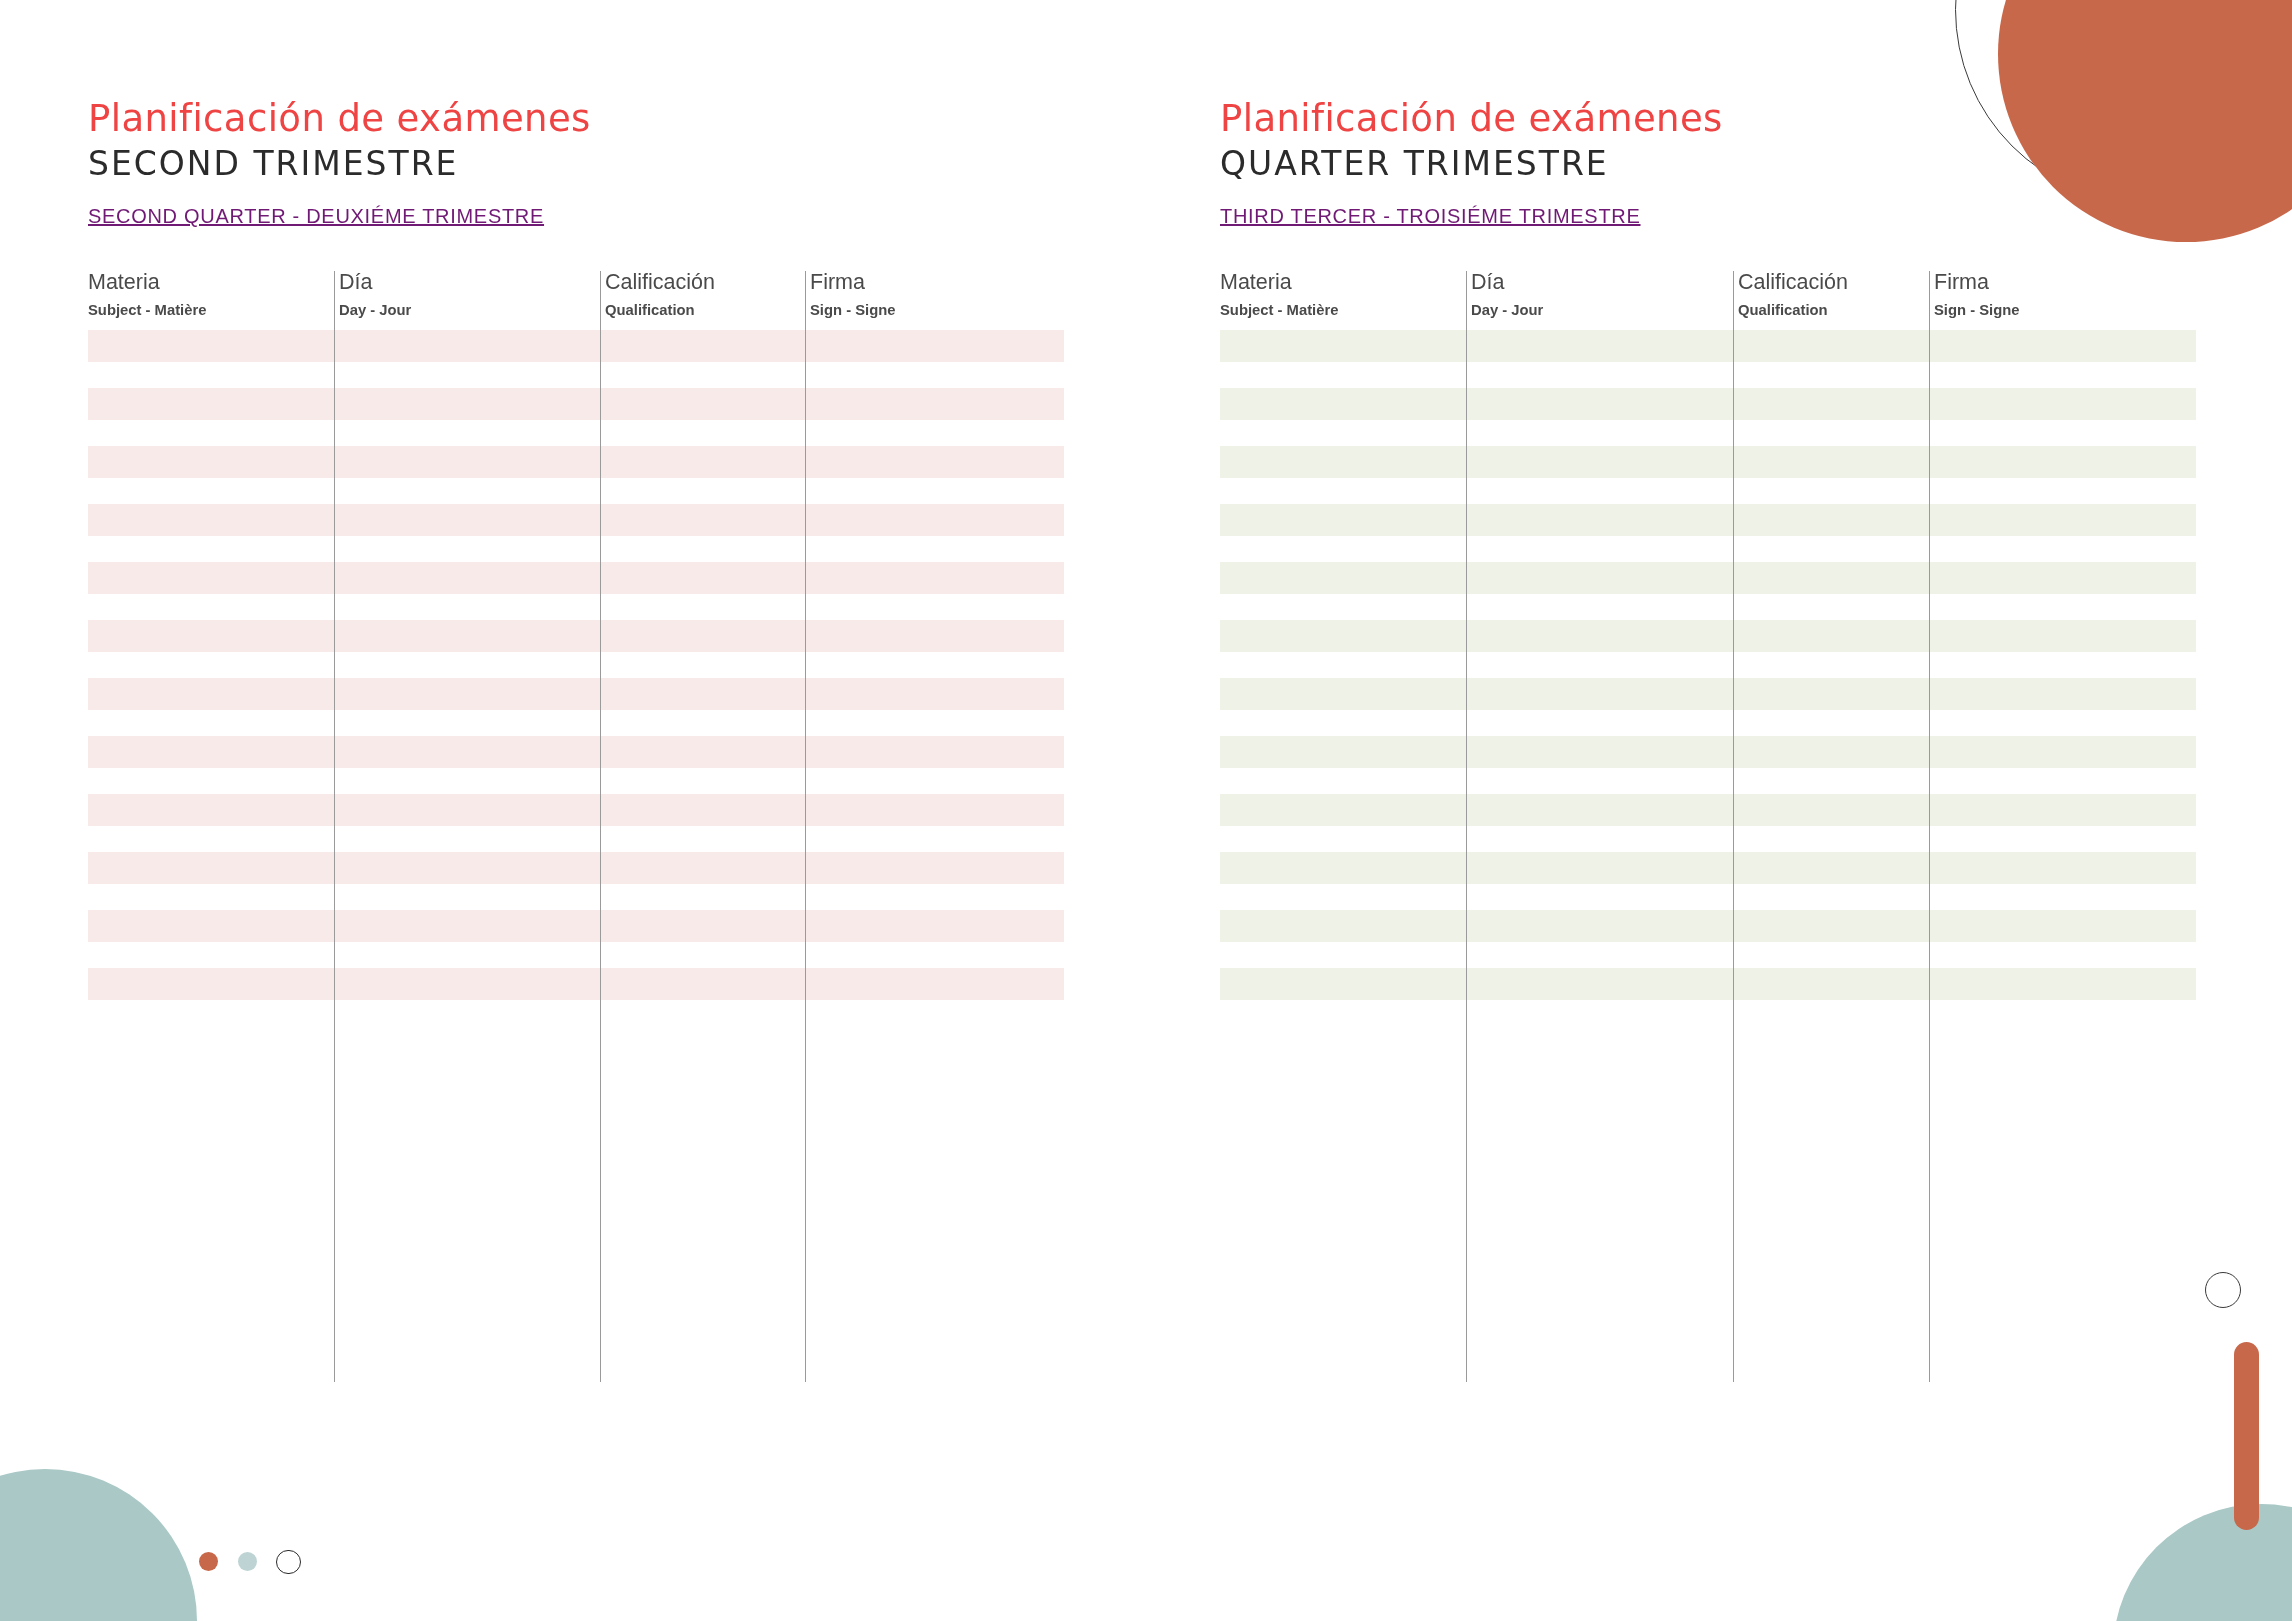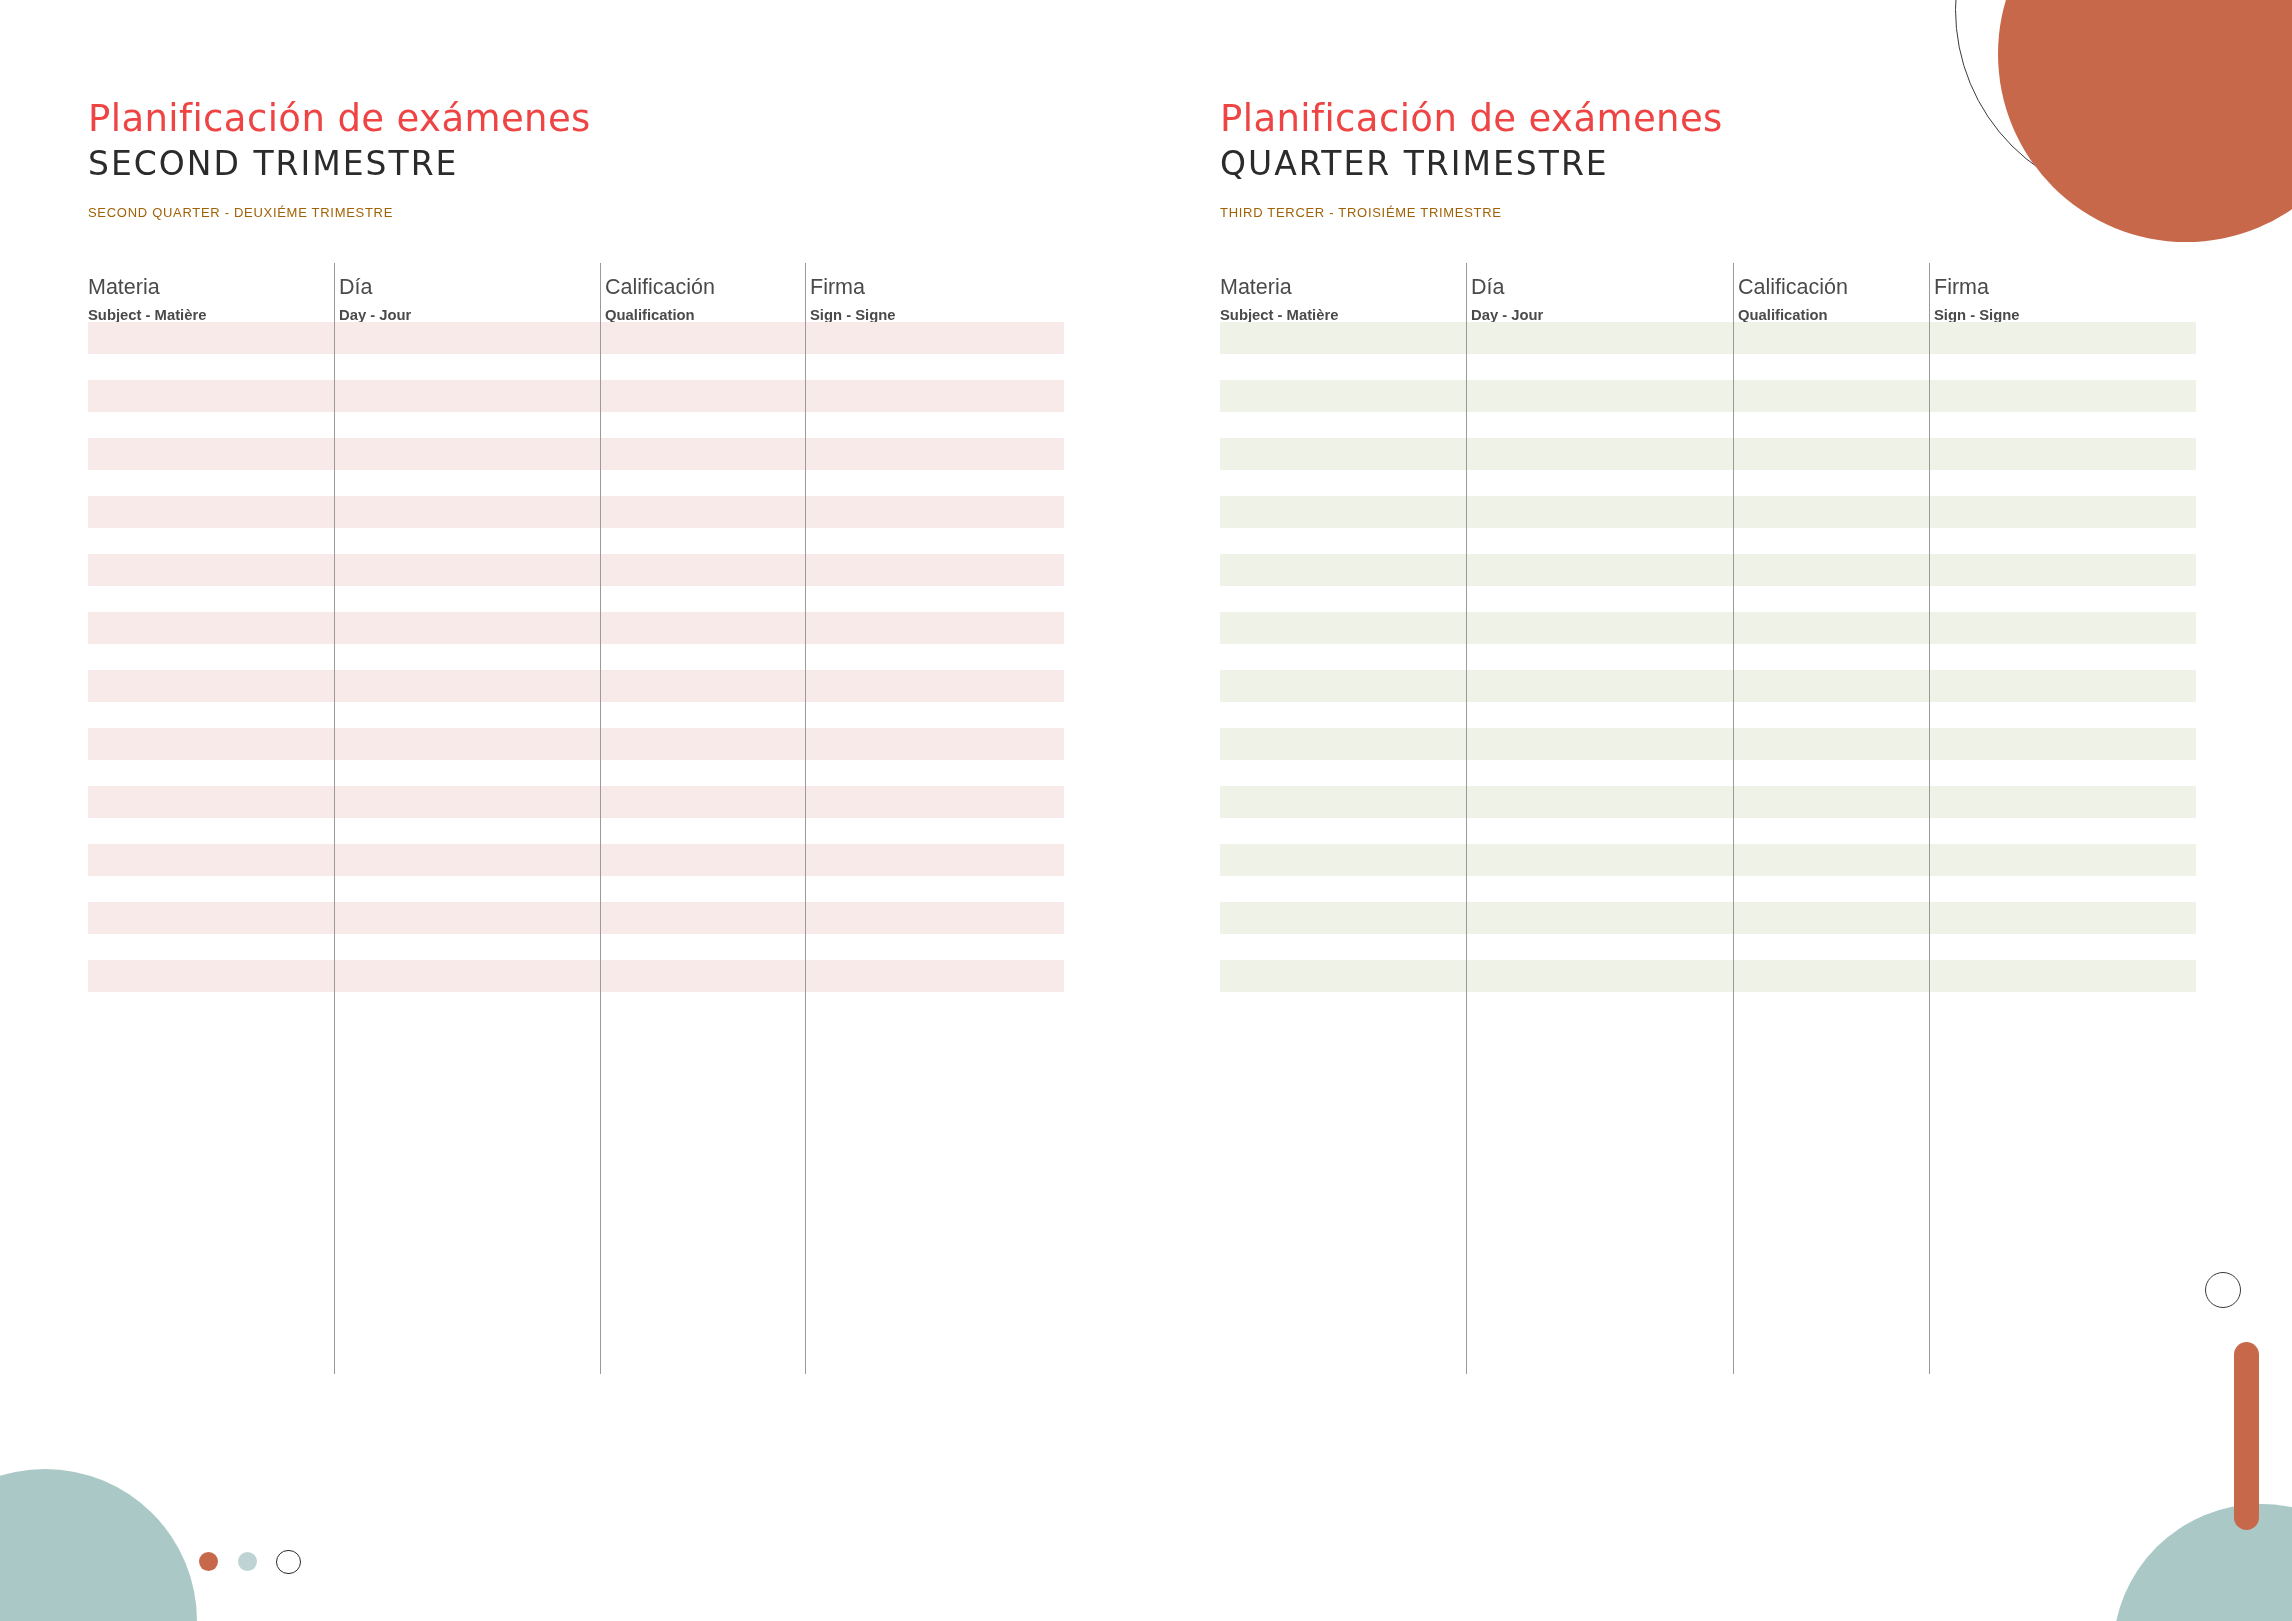--- a/index.html
+++ b/index.html
@@ -103,42 +103,43 @@
   .title-caps {
     font-size: 33px;
     letter-spacing: 2px;
     color: #2b2b2b;
     font-weight: 400;
     line-height: 1.2;
     margin: 3.6px 0 0 0;
     font-family: "DejaVu Sans", sans-serif;
   }
   .subtitle {
-    font-size: 13px;
+    font-size: 20px;
     letter-spacing: 0.7px;
-    color: #a16207;
+    color: #701a75;
     margin: 21.5px 0 0 0;
     font-weight: 400;
+    text-decoration: underline;
   }
 
   
   .table {
     position: relative;
     margin-top: 43px;
   }
   .table-left { width: 976px; }
   .table-right { width: 976px; }
 
   .head-row {
     position: relative;
     height: 59px;
   }
   .head-cell {
     position: absolute;
-    top: 14px;
+    top: 1px;
   }
   .head-main {
     font-size: 21.5px;
     color: #4a4a4a;
     font-weight: 400;
     line-height: 1;
   }
   .head-sub {
     font-size: 14.8px;
     color: #4a4a4a;

